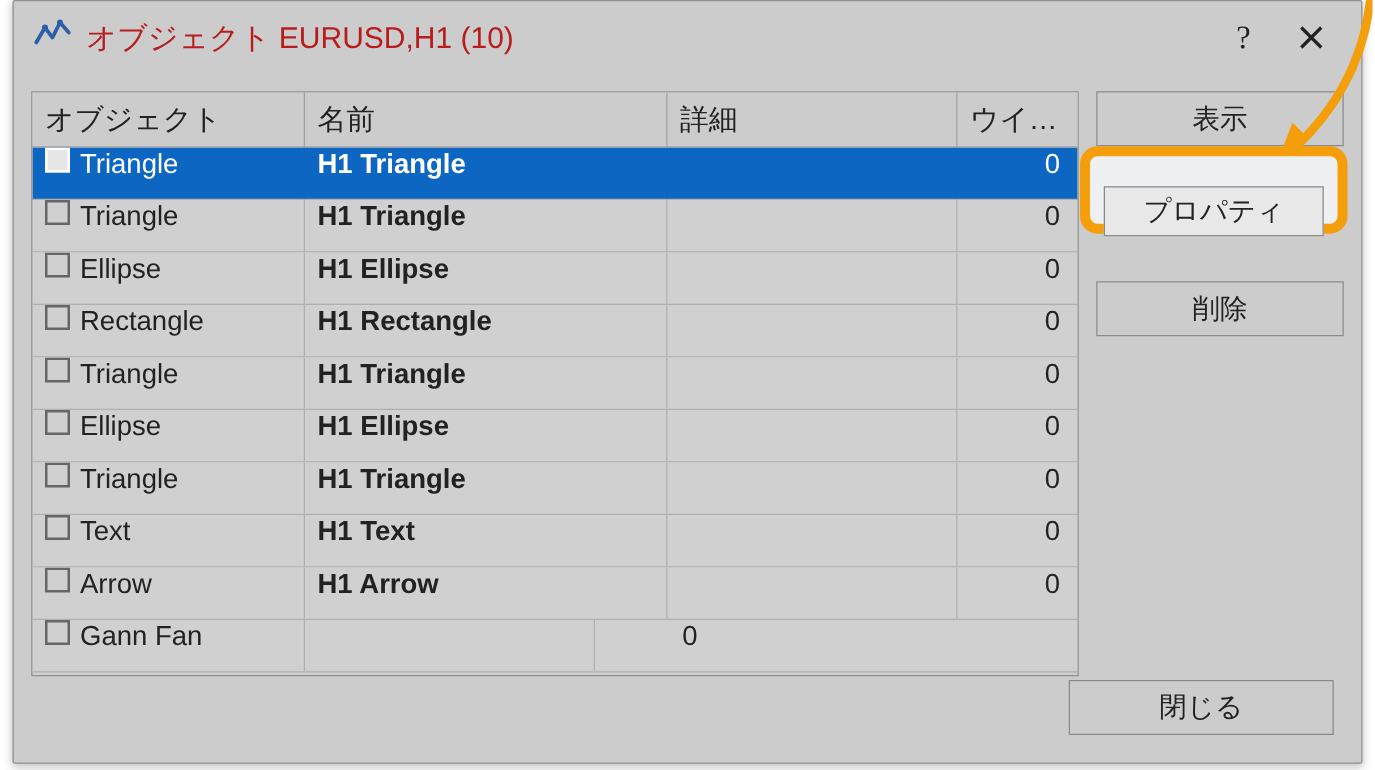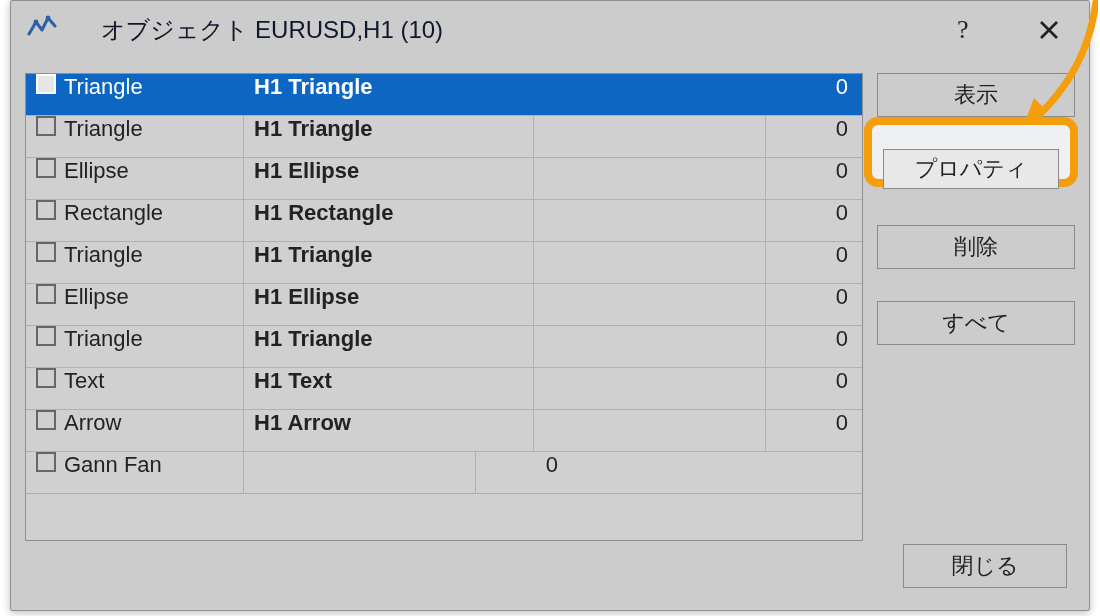--- a/index.html
+++ b/index.html
@@ -16,23 +16,22 @@
     box-shadow: 0 2px 8px rgba(0,0,0,0.25);
     display: flex;
     flex-direction: column;
   }
 
   .titlebar {
     height: 58px;
     display: flex;
     align-items: center;
     padding: 0 12px 0 16px;
-    color: #0f172a;
+    color: #b91c1c;
     font-size: 24px;
-    gap: 32px;
   }
   .titlebar .app-icon { margin-right: 12px; }
   .titlebar .title-text { flex: 1; }
   .titlebar .tb-btn { width: 56px; height: 40px; display:flex; align-items:center; justify-content:center; }
 
   .content {
     flex: 1;
     display: flex;
     padding: 14px 14px 14px 14px;
     gap: 14px;
@@ -138,21 +137,21 @@
   .arrow-svg {
     position:absolute;
     left: 1020px; top: 0;
     width: 78px; height: 124px;
     pointer-events:none;
   }
 
   .close-bar {
     position:absolute;
     right: 22px; bottom: 22px;
-    width: 164px;
+    width: 212px;
     text-align: center;
   }
 </style>
 </head>
 <body>
 
 <div class="window">
   <div class="titlebar">
     <span class="app-icon">
       <svg width="30" height="30" viewBox="0 0 30 30">
@@ -171,20 +170,26 @@
     <div class="tb-btn">
       <svg width="22" height="22" viewBox="0 0 22 22">
         <line x1="3" y1="3" x2="19" y2="19" stroke="#222" stroke-width="2.6"></line>
         <line x1="19" y1="3" x2="3" y2="19" stroke="#222" stroke-width="2.6"></line>
       </svg>
     </div>
   </div>
 
   <div class="content">
     <div class="table-wrap">
+      <div class="thead">
+        <div class="th col-obj">オブジェクト</div>
+        <div class="th col-name">名前</div>
+        <div class="th col-detail">詳細</div>
+        <div class="th col-wi">ウイ…</div>
+      </div>
       <div class="tbody" id="tbody">
           <div class="row selected">
             <div class="cell cell-obj">
               <span class="chk"></span>
               <span>Triangle</span>
             </div>
             <div class="cell cell-name">H1 Triangle</div>
             <div class="cell cell-detail"></div>
             <div class="cell cell-wi">0</div>
           </div>
@@ -268,21 +273,20 @@
             <div class="cell cell-detail"></div>
             <div class="cell cell-wi">0</div>
           </div>
         </div>
     </div>
 
     <div class="sidebar">
       <div class="btn">表示</div>
       <div style="height:44px"></div>
       <div class="btn">削除</div>
-      <div class="btn">すべて</div>
       <div class="btn-spacer"></div>
     </div>
   </div>
 
   <div class="close-bar">
     <div class="btn">閉じる</div>
   </div>
 </div>
 
 <div class="highlight-ring">

